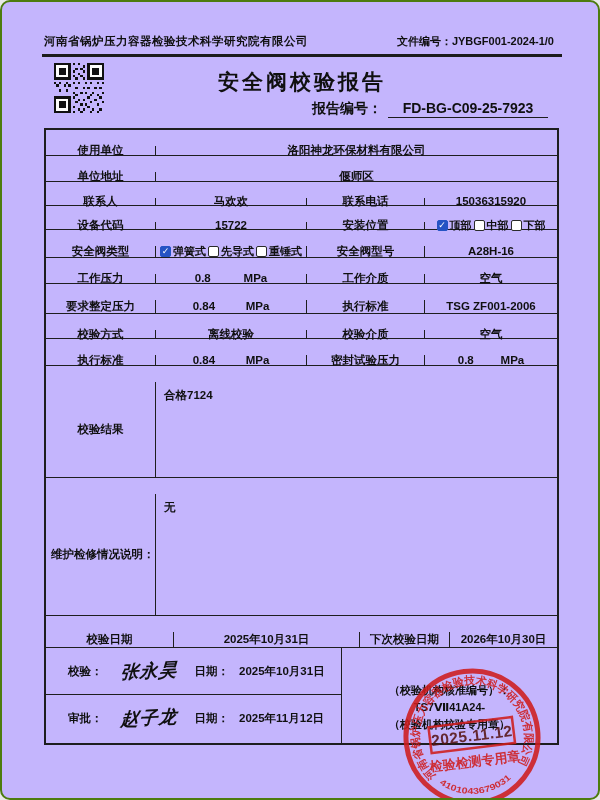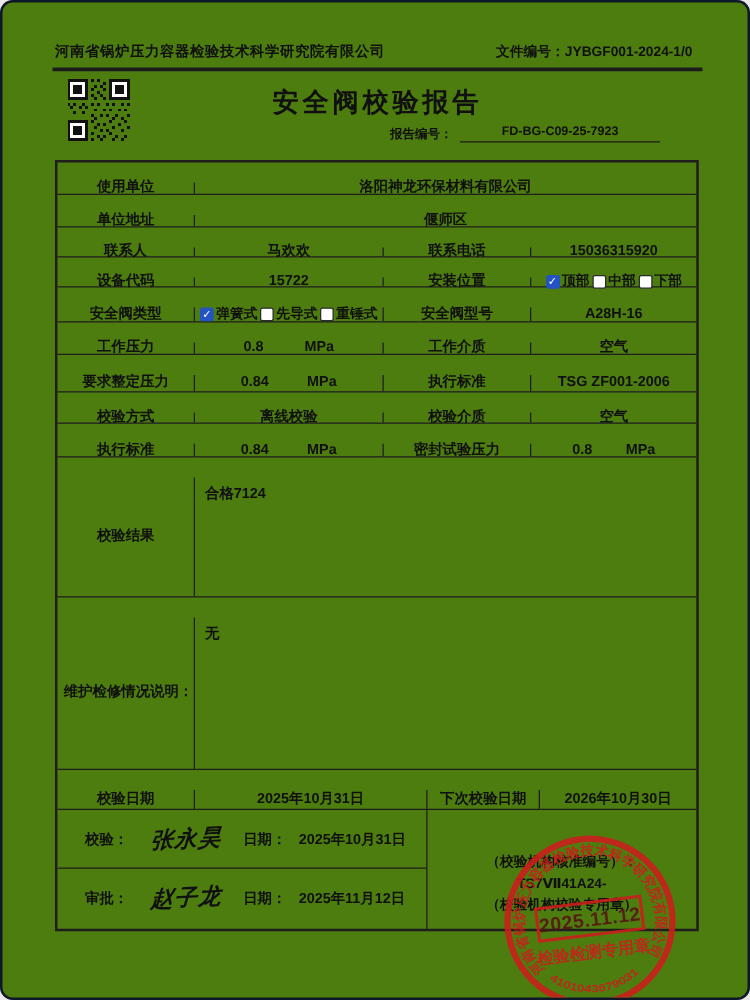--- a/index.html
+++ b/index.html
@@ -1,50 +1,50 @@
 <!DOCTYPE html>
 <html><head>
 <meta charset="utf-8">
 <style>
   * { margin:0; padding:0; box-sizing:border-box; }
   html,body { width:600px; height:800px; }
   body { background:#e9e9e7; }
   .page {
     position:relative; width:600px; height:800px;
-    background:#4d7c0f; overflow:hidden;
+    background:#c4b5fd; overflow:hidden;
     font-family:"Liberation Sans","DejaVu Sans",sans-serif;
-    color:#101010; border:2px solid #0f172a; border-radius:10px;
+    color:#101010; border:2px solid #4d7c0f; border-radius:10px;
   }
   
   .hdr-company { position:absolute; left:42px; top:32px; font-size:11.5px; font-weight:bold; letter-spacing:.5px; }
   .hdr-file { position:absolute; right:44px; top:32px; font-size:11px; font-weight:bold; }
   .hdr-rule { position:absolute; left:40px; top:52px; width:520px; height:2.5px; background:#1c1c1c; }
   .qr { position:absolute; left:52px; top:61px; width:50px; height:50px; }
   .title { position:absolute; left:0; top:66px; width:600px; text-align:center; font-size:21px; font-weight:bold; letter-spacing:3px; }
-  .report-no { position:absolute; left:310px; top:98px; font-size:10px; font-weight:bold; display:flex; }
+  .report-no { position:absolute; left:310px; top:98px; font-size:14px; font-weight:bold; display:flex; align-items:flex-end; }
   .report-no .rn-val { display:inline-block; width:160px; margin-left:6px; text-align:center; border-bottom:1.5px solid #1c1c1c; padding-bottom:1px; }
   
   .tbl { position:absolute; left:42px; top:126px; width:515px; border:2px solid #1e1e1e; background:transparent; }
   .tr { display:flex; border-bottom:1.5px solid #1e1e1e; }
   .tr:last-child { border-bottom:none; }
   .td { border-right:1.5px solid #1e1e1e; display:flex; align-items:center; justify-content:center; font-size:11.5px; font-weight:bold; text-align:center; line-height:1.25;margin-top:16px; }
   .td:last-child { border-right:none; }
   .c1 { width:110px; flex:none; }
   .c2 { width:151px; flex:none; }
   .c3 { width:118px; flex:none; }
   .c4 { flex:1; }
   .wide { flex:1;text-align:center; }
   .press { justify-content:space-evenly; padding:0 6px; }
   .topleft { align-items:flex-start; justify-content:flex-start; text-align:left; padding:6px 8px; }
   .cbgroup { display:flex; flex-wrap:wrap; justify-content:center; align-items:center; column-gap:2px; row-gap:1px; font-size:11px; }
   .cbitem { display:flex; align-items:center; gap:2px; }
   .cb { width:11px; height:11px; border:1.6px solid #2b2b2b; border-radius:2px; display:inline-flex; align-items:center; justify-content:center; background:#fff; flex:none; }
   .cb.checked { background:#2453c4; border-color:#2453c4; color:#fff; font-size:9px; line-height:1; }
   
-  .d1 { width:110px; flex:none; }
+  .d1 { width:128px; flex:none; }
   .d2 { width:186px; flex:none; }
   .d3 { width:90px; flex:none; }
   .d4 { flex:1;text-align:center; }
   
   .sigwrap { height:95px; }
   .sigcol { width:296px; flex:none; border-right:1.5px solid #1e1e1e; display:flex; flex-direction:column; }
   .sigrow { display:flex; align-items:center; padding-left:22px; gap:10px; font-size:11.5px; font-weight:bold; }
   .sigrow.first { height:47px; border-bottom:1.5px solid #1e1e1e; }
   .sigrow.second { height:46.5px; }
   .signame { font-size:18px; font-weight:bold; font-style:italic; transform:rotate(-3deg) skewX(-6deg); letter-spacing:1px; min-width:72px; text-align:center; }

